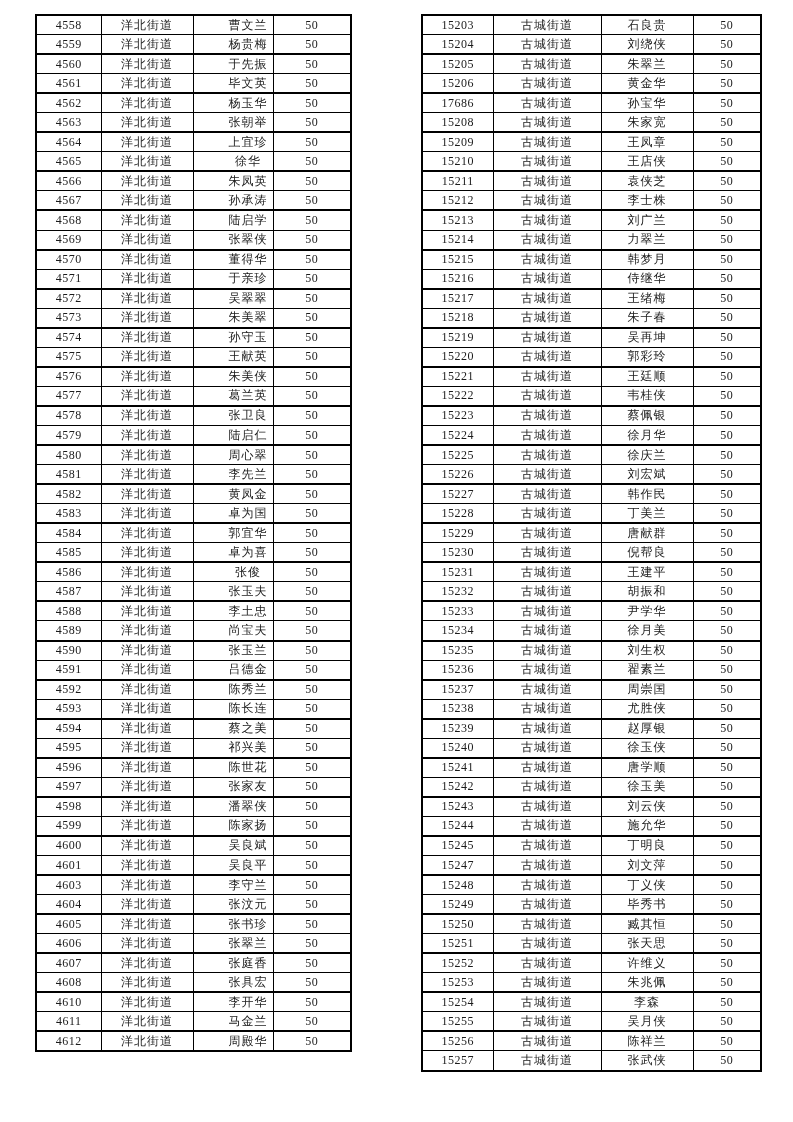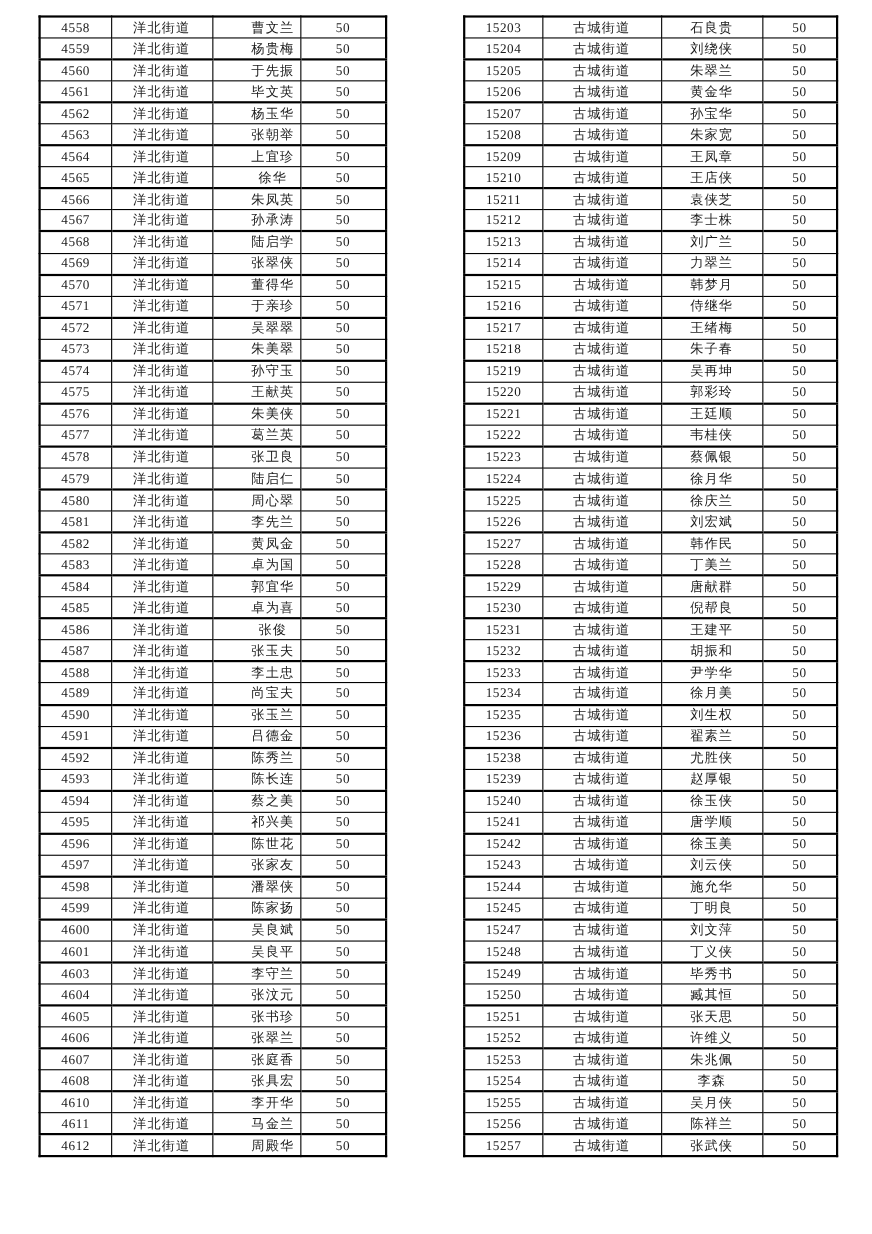--- a/index.html
+++ b/index.html
@@ -449,21 +449,21 @@
   </tr>
 
   <tr>
     <td class="c-id">15206</td>
     <td class="c-street">古城街道</td>
     <td class="c-name">黄金华</td>
     <td class="c-amount">50</td>
   </tr>
 
   <tr>
-    <td class="c-id">15207</td>
+    <td class="c-id">17686</td>
     <td class="c-street">古城街道</td>
     <td class="c-name">孙宝华</td>
     <td class="c-amount">50</td>
   </tr>
 
   <tr>
     <td class="c-id">15208</td>
     <td class="c-street">古城街道</td>
     <td class="c-name">朱家宽</td>
     <td class="c-amount">50</td>
@@ -658,20 +658,26 @@
     <td class="c-amount">50</td>
   </tr>
 
   <tr>
     <td class="c-id">15236</td>
     <td class="c-street">古城街道</td>
     <td class="c-name">翟素兰</td>
     <td class="c-amount">50</td>
   </tr>
 
+  <tr>
+    <td class="c-id">15237</td>
+    <td class="c-street">古城街道</td>
+    <td class="c-name">周崇国</td>
+    <td class="c-amount">50</td>
+  </tr>
 
   <tr>
     <td class="c-id">15238</td>
     <td class="c-street">古城街道</td>
     <td class="c-name">尤胜侠</td>
     <td class="c-amount">50</td>
   </tr>
 
   <tr>
     <td class="c-id">15239</td>

